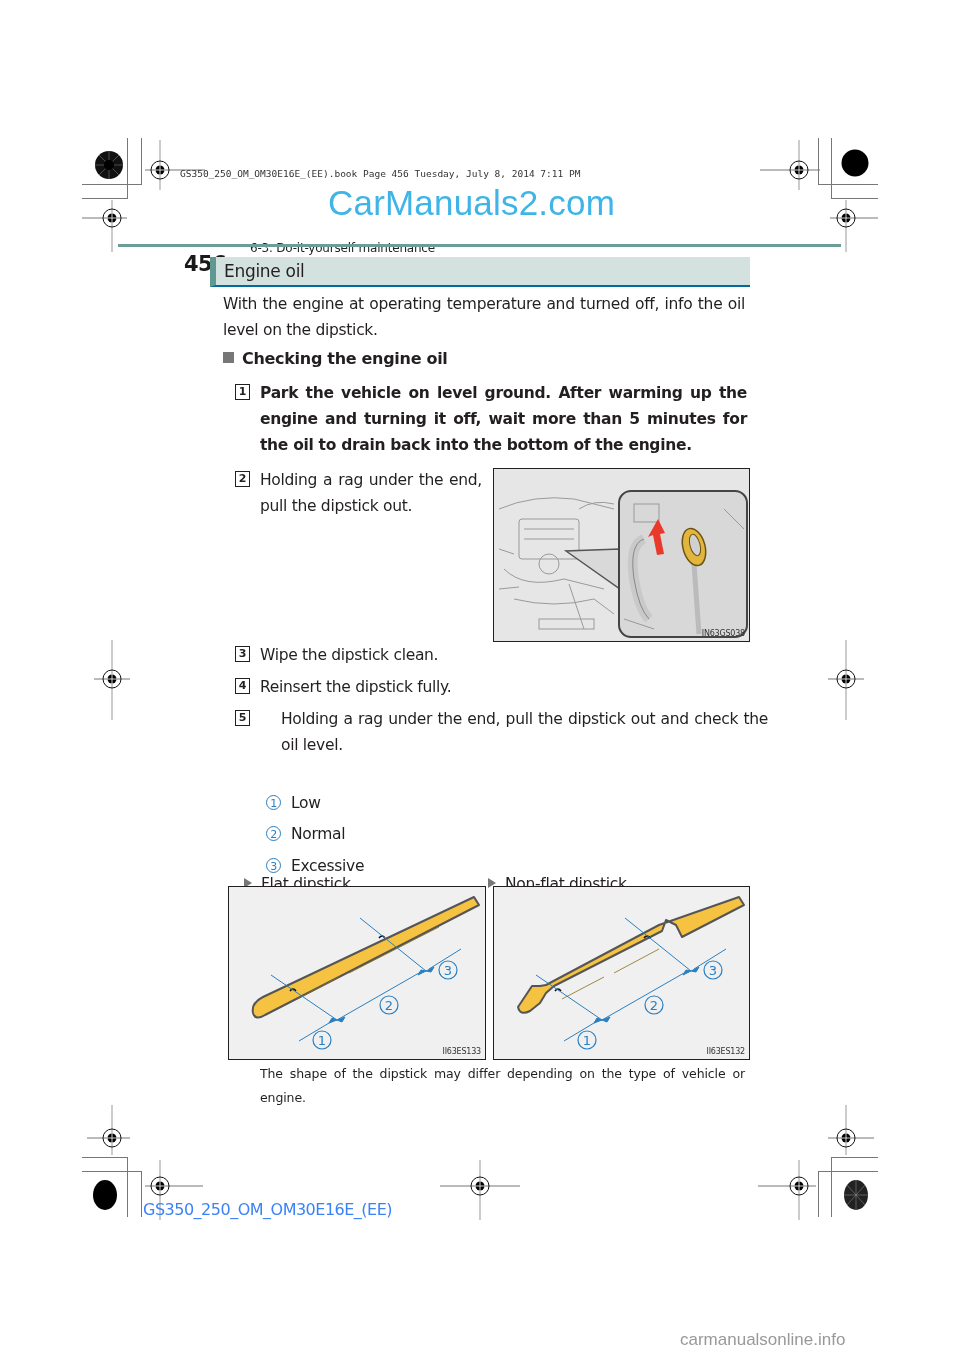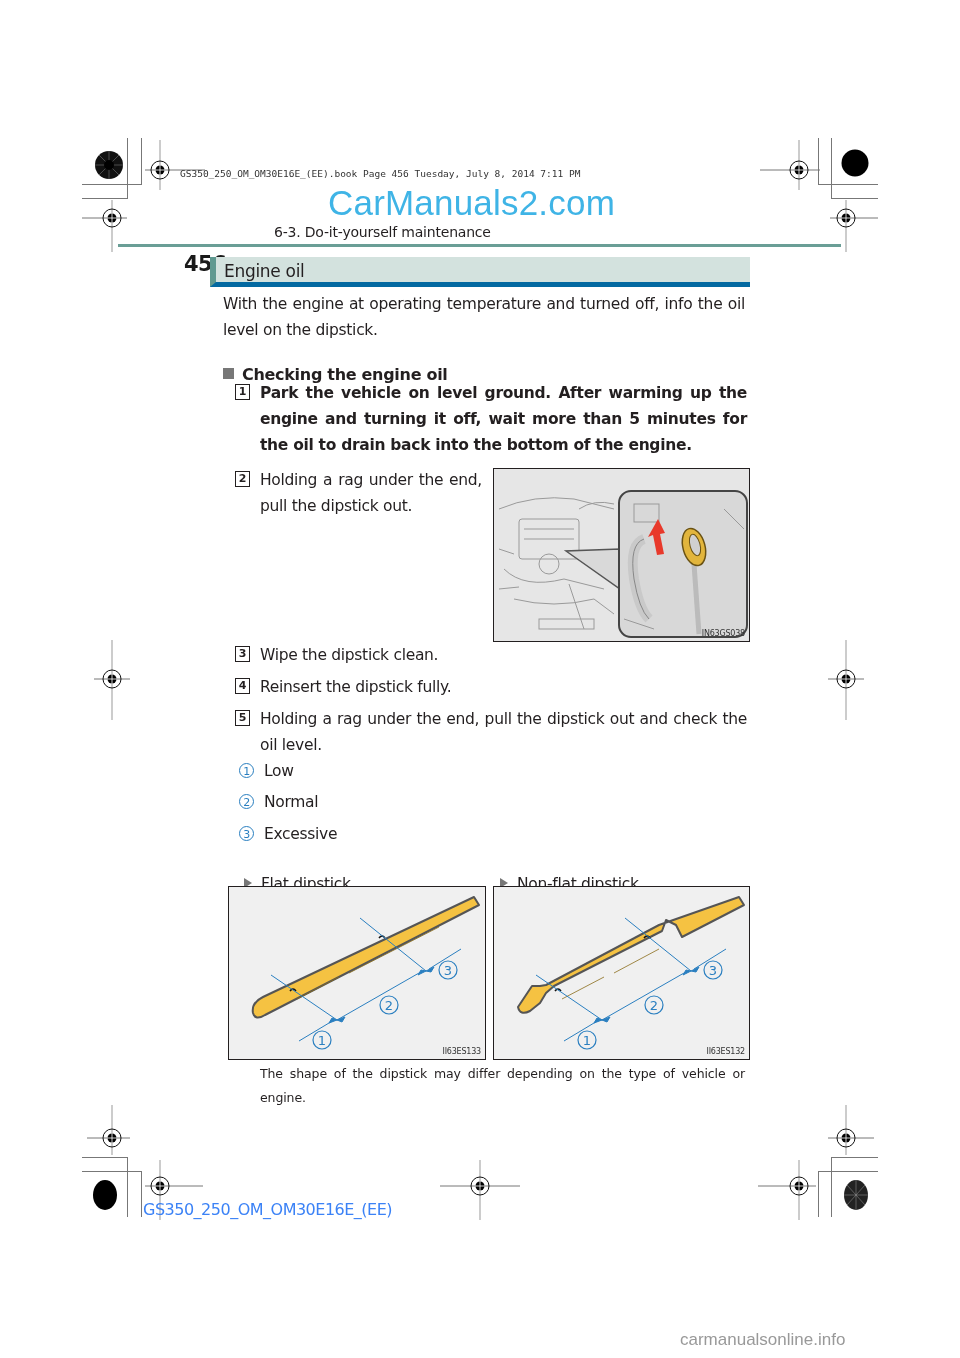--- a/index.html
+++ b/index.html
@@ -10,38 +10,38 @@
   .mark { position: absolute; }
   .hl { position: absolute; height: 1px; background: #777; }
   .vl { position: absolute; width: 1px; background: #777; }
 
   .bookline { position:absolute; left:180px; top:168px; font-family:"DejaVu Sans Mono", monospace;
               font-size:9.5px; color:#333; letter-spacing:0; white-space:nowrap; }
   .watermark-top { position:absolute; left:328px; top:183px; font-family:"Liberation Sans", sans-serif;
               font-size:35px; color:#3fb4e6; white-space:nowrap; letter-spacing:0.2px; }
   .page-num { position:absolute; left:184px; top:216px; font-family:"DejaVu Sans", sans-serif; font-weight:bold;
               font-size:21px; color:#1a1a1a; letter-spacing:-0.5px;margin-top:36px; }
-  .section-title { position:absolute; left:250px; top:224px; font-size:14px; color:#231f20; white-space:nowrap; letter-spacing:-0.2px;margin-left:24px;}
+  .section-title { position:absolute; left:250px; top:241px; font-size:12px; color:#231f20; white-space:nowrap; letter-spacing:-0.2px;}
   .header-rule { position:absolute; left:118px; top:244px; width:723px; height:3px; background:#6a9e96; }
 
   .heading-bar { position:absolute; left:210px; top:257px; width:540px; height:30px; background:#d3e2de;
-                 border-left:6px solid #5f9990; box-sizing:border-box; border-bottom:5px solid #0369a1; }
+                 border-left:6px solid #5f9990; box-sizing:border-box; border-bottom:2px solid #0369a1; }
   .heading-bar span { position:absolute; left:8px; top:4px; font-size:17px; color:#231f20; letter-spacing:-0.3px; }
 
   .body-text { font-size:15.5px; line-height:26px; color:#231f20; letter-spacing:-0.3px; }
   .intro { position:absolute; left:223px; top:291px; width:522px; text-align:justify; }
-  .subhead { position:absolute; left:223px; top:365px; font-size:16px; font-weight:bold; color:#231f20; letter-spacing:-0.3px;}
+  .subhead { position:absolute; left:223px; top:349px; font-size:16px; font-weight:bold; color:#231f20; letter-spacing:-0.3px;}
   .subhead .sq { display:inline-block; width:11px; height:11px; background:#777; margin-right:8px; vertical-align:1px; }
 
   .step { position:absolute; left:235px; }
   .step-num { position:absolute; left:0; top:4px; width:15px; height:16px; border:1.5px solid #231f20; box-sizing:border-box;
               font-size:11px; font-weight:bold; text-align:center; line-height:14px; color:#231f20; }
   .step-text { position:absolute; left:25px; top:0; text-align:justify; }
 
-  .callout-item { position:absolute; left:239px; font-size:15.5px; color:#231f20; letter-spacing:-0.3px;}
+  .callout-item { position:absolute; left:266px; font-size:15.5px; color:#231f20; letter-spacing:-0.3px;margin-top:32px;}
   .circ { display:inline-block; width:15px; height:15px; border:1.2px solid #2a7fc0; border-radius:50%;
           color:#2a7fc0; font-size:11px; line-height:15px; text-align:center; margin-right:10px; vertical-align:1px; box-sizing:border-box;}
 
   .subopt { position:absolute; font-size:15.5px; color:#231f20; letter-spacing:-0.3px;margin-top:20px;}
   .tri { display:inline-block; width:0; height:0; border-left:8px solid #777; border-top:5px solid transparent; border-bottom:5px solid transparent; margin-right:9px; vertical-align:1px;}
 
   .figure { position:absolute; border:1px solid #231f20; box-sizing:border-box; background:#f0f0f0; overflow:hidden; }
   .fig-code { position:absolute; right:4px; bottom:3px; font-size:8px; color:#333; letter-spacing:-0.2px; }
 
   .note { position:absolute; left:260px; top:1062px; width:485px; font-size:12.5px; line-height:24px; color:#231f20; text-align:justify; letter-spacing:-0.1px; }
@@ -261,37 +261,37 @@
   <div class="step-text body-text" style="width:487px;">Wipe the dipstick clean.</div>
 </div>
 
 <div class="step" style="top:674px;">
   <div class="step-num">4</div>
   <div class="step-text body-text" style="width:487px;">Reinsert the dipstick fully.</div>
 </div>
 
 <div class="step" style="top:706px;">
   <div class="step-num">5</div>
-  <div class="step-text body-text" style="width:487px;">Holding a rag under the end, pull the dipstick out and check the oil level.</div>
+  <div class="step-text body-text" style="width:487px;margin-left:21px;">Holding a rag under the end, pull the dipstick out and check the oil level.</div>
 </div>
 
 <div class="callout-item" style="top:762px;">
   <span class="circ">1</span><span>Low</span>
 </div>
 <div class="callout-item" style="top:793px;">
   <span class="circ">2</span><span>Normal</span>
 </div>
 <div class="callout-item" style="top:825px;">
   <span class="circ">3</span><span>Excessive</span>
 </div>
 
 <div class="subopt" style="left:244px;top:855px;">
   <span class="tri"></span><span>Flat dipstick</span>
 </div>
-<div class="subopt" style="left:500px;top:855px;">
+<div class="subopt" style="left:488px;top:855px;">
   <span class="tri"></span><span>Non-flat dipstick</span>
 </div>
 
 <div class="figure" style="left:228px;top:886px;width:258px;height:174px;">
   <svg width="258" height="174" style="position:absolute;left:0;top:0">
     <path d="M245 10 L250 18 L36 128 Q26 134 24 126 Q22 116 34 110 Z" fill="#f5c242" stroke="#555" stroke-width="2" stroke-linejoin="round"></path>
     <path d="M120 86 L210 40" stroke="#8a6c1a" stroke-width="0.8"></path>
     <path d="M68 112 L110 90" stroke="#8a6c1a" stroke-width="0.8"></path>
     <path d="M61 104 q3 -4 6 0" stroke="#111" stroke-width="1.5" fill="none"></path>
     <path d="M150 51 q3 -4 6 0" stroke="#111" stroke-width="1.5" fill="none"></path>

